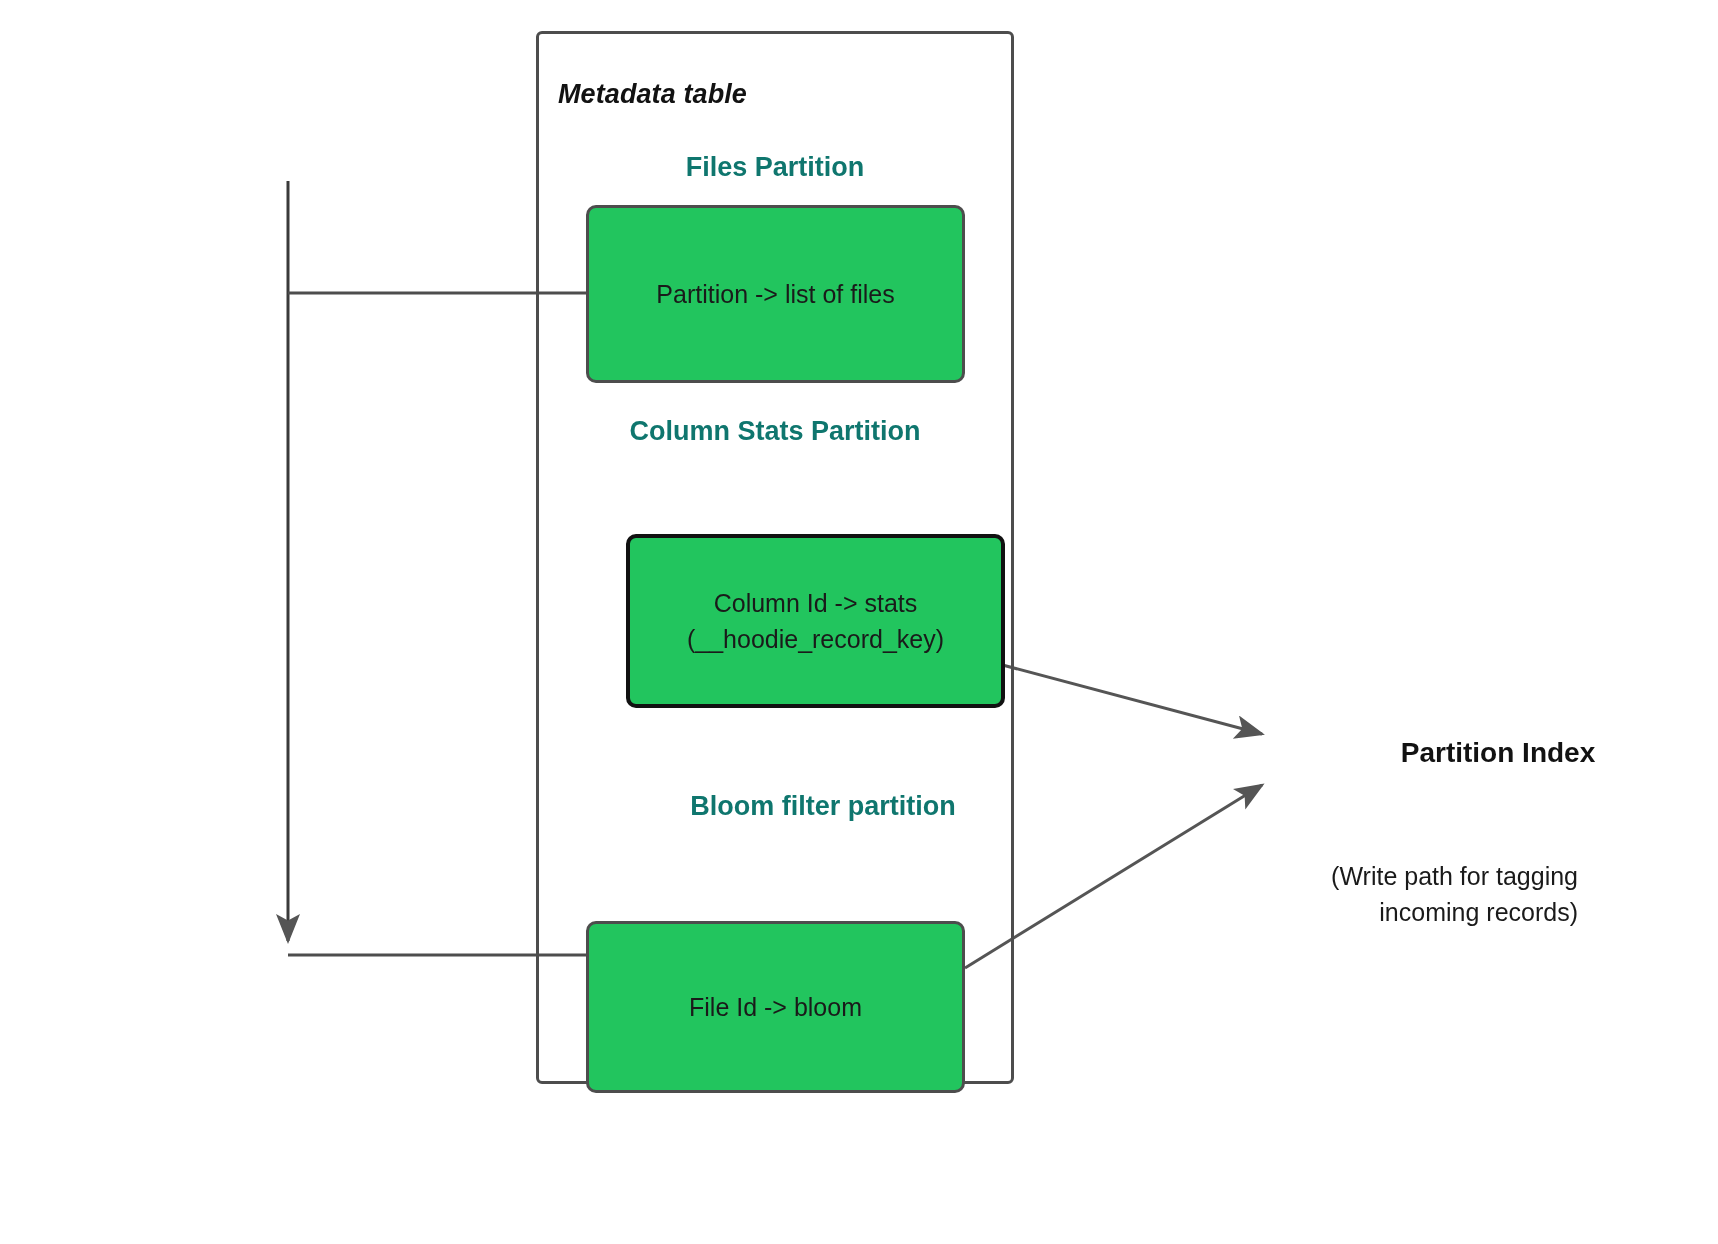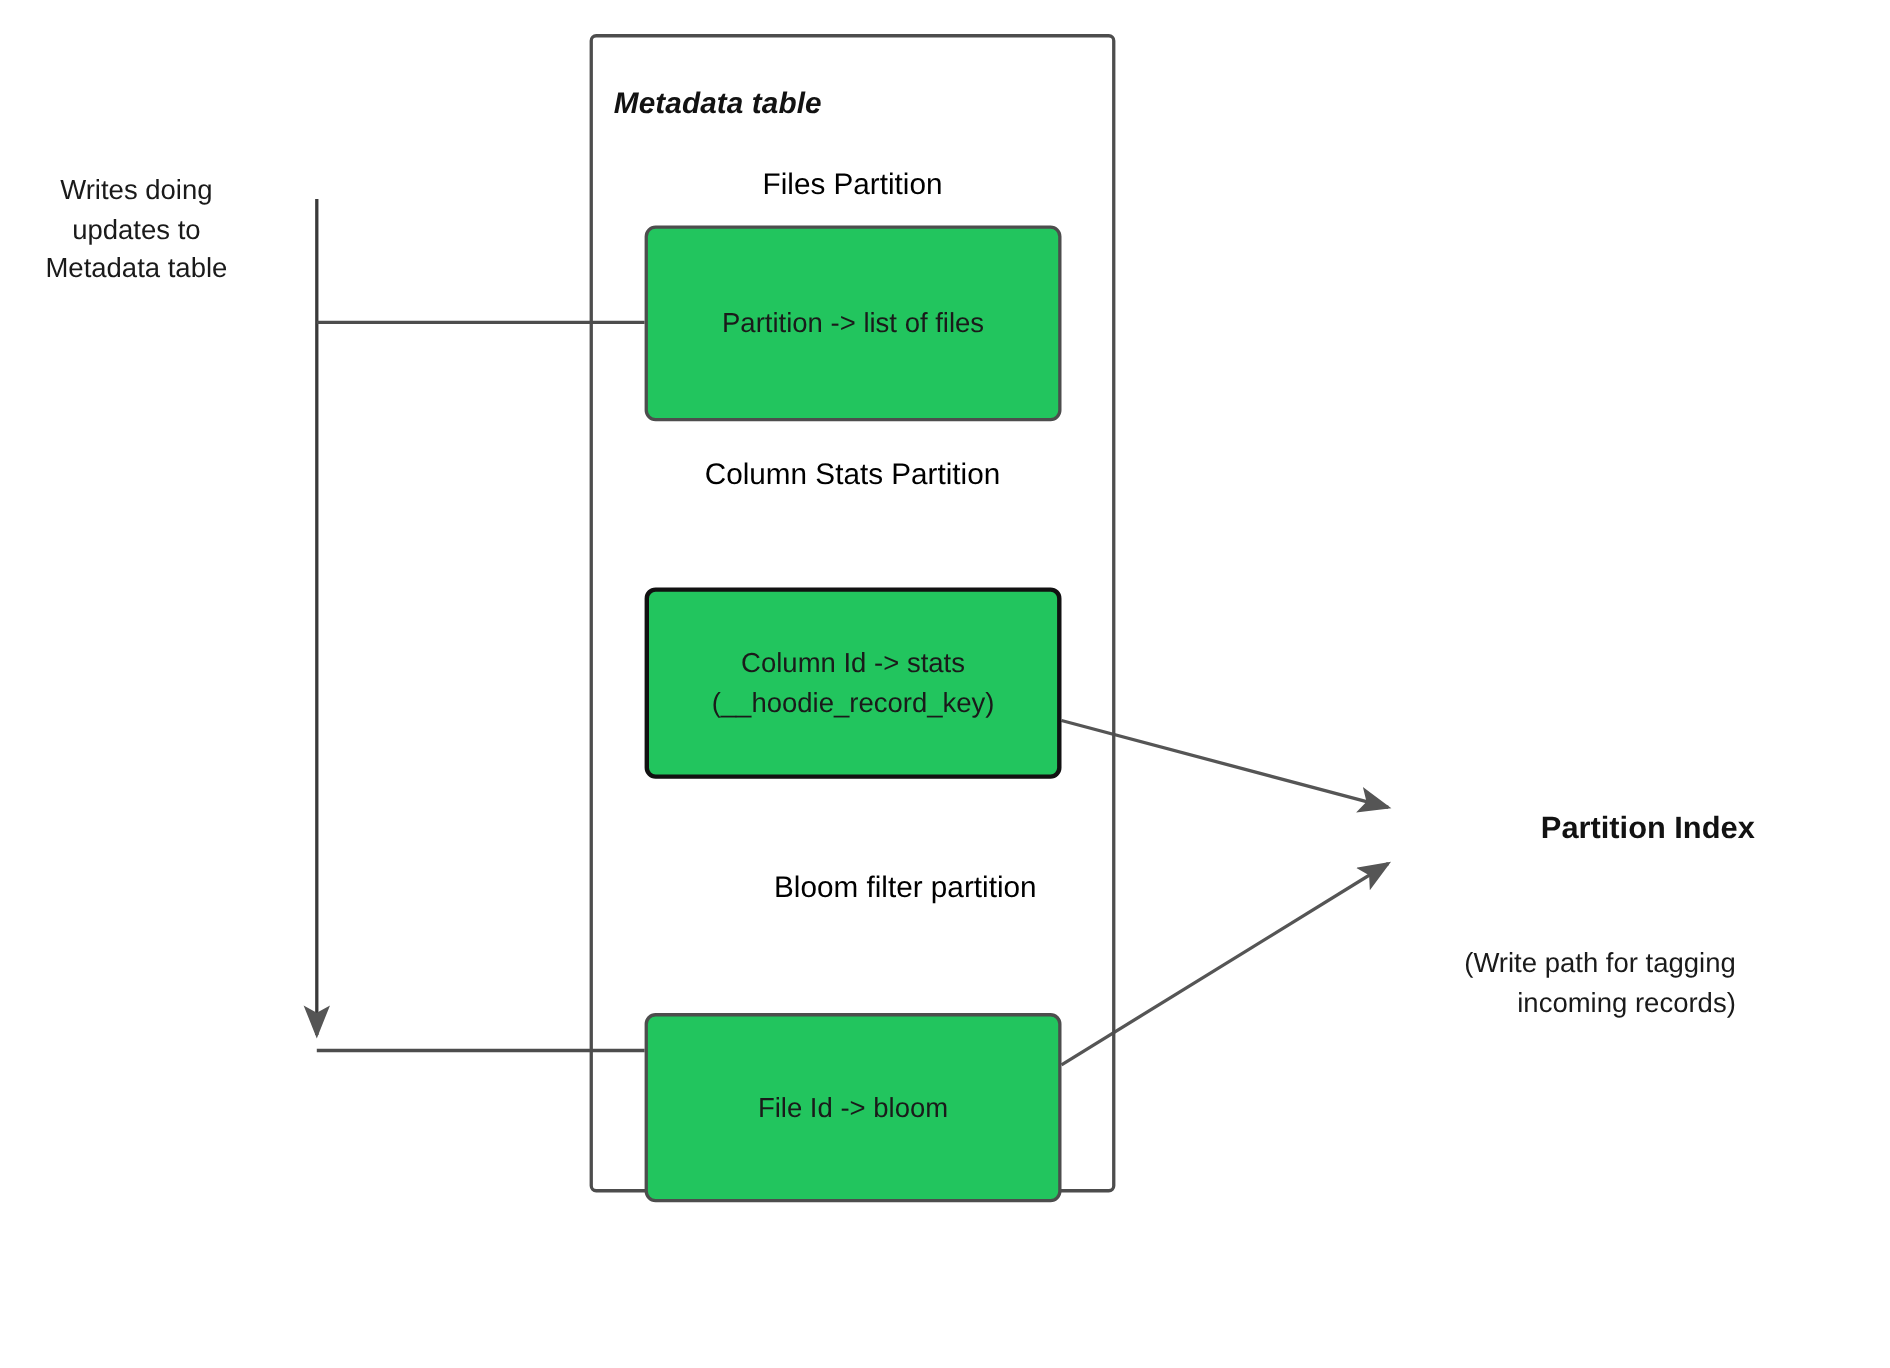--- a/index.html
+++ b/index.html
@@ -51,22 +51,22 @@
     font-style: italic;
   }
 
   
   .section-title {
     position: absolute;
     width: 478px;
     left: 536px;
     text-align: center;
     font-size: 27px;
-    font-weight: normal;
-    color: #000000;
+    font-weight: bold;
+    color: #0f766e;
     line-height: 1.45;
   }
   #title-files      { top: 148px; }
   #title-colstats   { top: 412px; }
   #title-bloom      { top: 787px; padding-left: 48px; }
 
   
   .inner-box {
     position: absolute;
     left: 586px;
@@ -77,21 +77,21 @@
     background: #22c55e;
     display: flex;
     align-items: center;
     justify-content: center;
     text-align: center;
     font-size: 25px;
     color: #1a1a1a;
     line-height: 1.45;
   }
   #box-files    { top: 205px;  height: 178px; }
-  #box-colstats { top: 534px;  height: 174px; border-width: 4px; border-color: #111111; }
+  #box-colstats { top: 534px;  height: 174px; border-width: 4px; border-color: #111111; margin-left: 40px; }
   #box-bloom    { top: 881px;  height: 172px; margin-top: 40px; }
 
   .box-text { padding: 0 14px; white-space: pre-line; }
 
   
   .left-caption {
     position: absolute;
     left: 14px;
     top: 156px;
     width: 220px;
@@ -151,21 +151,20 @@
 
     <g>
       <path d="M965,655 L1262,734" stroke="#555555" stroke-width="3" fill="none" marker-end="url(#arrowhead)"></path>
     </g>
 
     <g>
       <path d="M965,968 L1262,785" stroke="#555555" stroke-width="3" fill="none" marker-end="url(#arrowhead)"></path>
     </g>
   </svg>
 
-  <div class="left-caption">Writes doing updates to Metadata table</div>
 
   <div class="outer-box"></div>
 
   <div class="outer-title">Metadata table</div>
 
   <div class="section-title" id="title-files">Files Partition</div>
 
   <div class="inner-box" id="box-files">
     <span class="box-text">Partition -&gt; list of files</span>
   </div>

